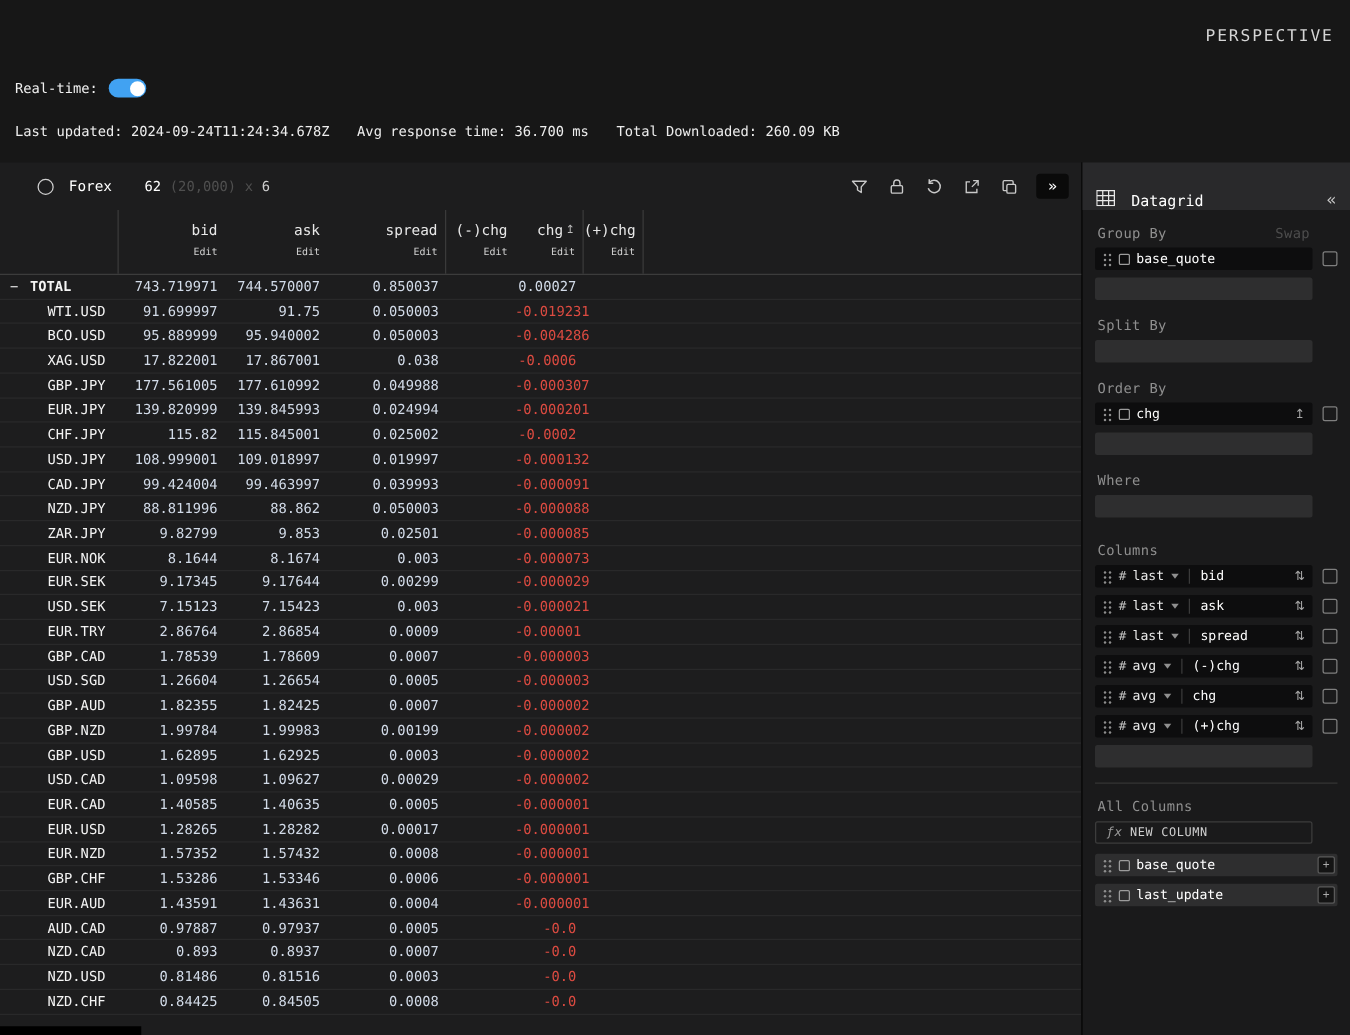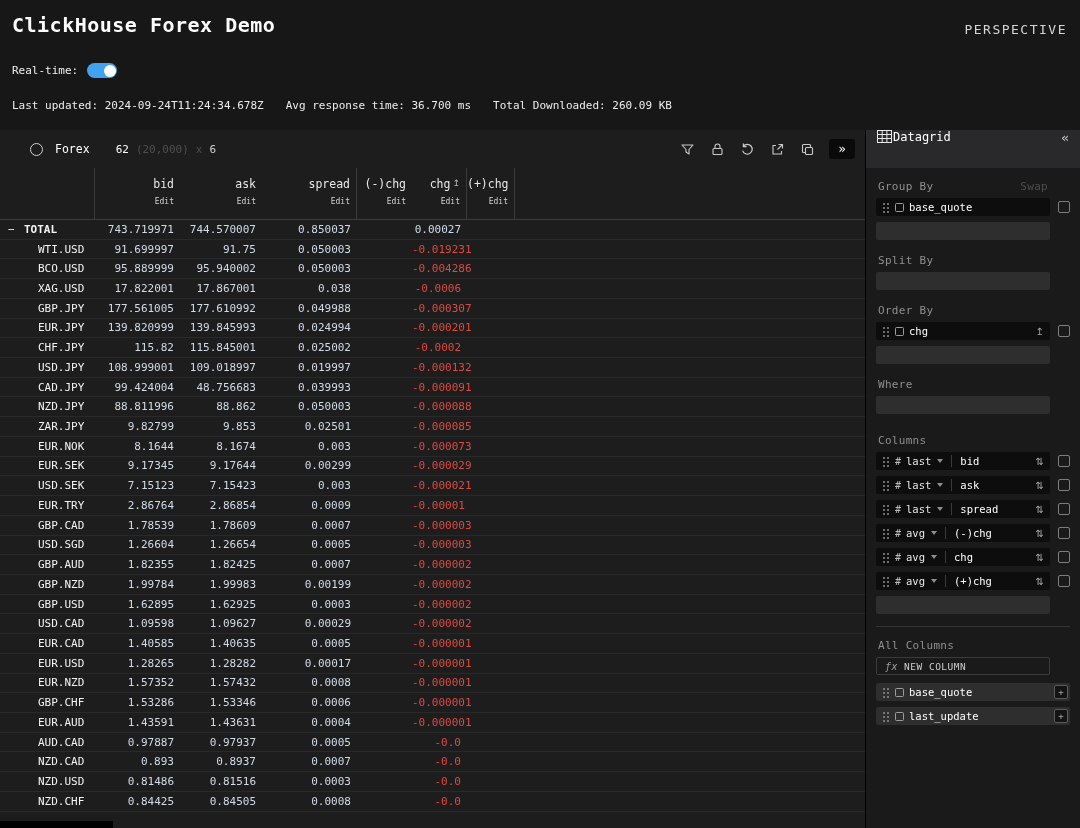--- a/index.html
+++ b/index.html
@@ -49,21 +49,21 @@
   .cell{text-align:right;padding-right:6px;color:#d2dbe8;white-space:nowrap}
   .cell.c-label{text-align:left;display:flex;align-items:center;padding-left:8px;padding-right:0;color:#f4f4f4}
   .row.child .cell.c-label{padding-left:22px}
   .toggle{width:10px;flex:none;color:#e3e3e3;margin-right:6px;cursor:pointer}
   .row:not(.child) .rlabel{font-weight:bold}
   .red{color:#dc4b41}
   .hthumb{position:absolute;bottom:0;left:0;width:113px;height:7px;background:#000;z-index:6;cursor:pointer}
 
   
   .sidebar{width:215px;flex:none;background:#1a1a1b;border-left:1px solid #000;display:flex;flex-direction:column;font-size:10.5px}
-  .sb-header{height:38px;flex:none;background:#29292b;display:flex;align-items:flex-start;gap:1px;padding:0 11px}
+  .sb-header{height:38px;flex:none;background:#29292b;display:flex;align-items:flex-end;gap:13px;padding:0 11px}
   .sb-title{font-size:12px;color:#fff;flex:1}
   .sb-collapse{color:#c8c8c8;font-size:13px;cursor:pointer}
   .sb-body{flex:1;overflow:hidden;padding:12px 10px}
   .lbl{font-size:11px;color:#8f8f8f;display:flex;margin:0 0 5px 2px;letter-spacing:.3px}
   .lbl .swap{margin-left:auto;margin-right:22px;color:#4d4d4d;cursor:pointer}
   .mt{margin-top:14px}.mt2{margin-top:20px}
   .pill-row{display:flex;align-items:center;margin-bottom:6px}
   .pill{flex:1;height:18px;background:#0d0d0e;border-radius:2px;display:flex;align-items:center;gap:5px;padding:0 6px;color:#fff;cursor:grab}
   .checkbox{width:12px;height:12px;border:1px solid #7f7f7f;border-radius:2px;margin-left:8px;flex:none;cursor:pointer}
   .slot{height:18px;background:#2e2e2f;border-radius:2px;margin:0 20px 6px 0}
@@ -83,21 +83,20 @@
     margin:5px 20px 8px 0;font-size:9.5px;color:#cfcfcf;letter-spacing:.5px;cursor:pointer}
   .fx{font-style:italic;color:#9a9a9a;font-size:10px}
   .all-row{height:18px;background:#2e2e2f;border-radius:2px;display:flex;align-items:center;gap:5px;padding:0 2px 0 6px;margin-bottom:6px;color:#fff;cursor:grab}
   .addbox{width:14px;height:14px;border:1px solid #5a5a5a;background:#141414;border-radius:2px;color:#aaa;
     display:flex;align-items:center;justify-content:center;font-size:9px;flex:none;cursor:pointer}
 </style>
 </head>
 <body>
 
 <header class="app-header">
-  <div class="title">ClickHouse Forex Demo</div>
   <div class="brand">PERSPECTIVE</div>
   <div class="realtime">
     <span>Real-time:</span>
     <span class="toggle-switch">
         <span class="toggle-knob"></span>
       </span>
   </div>
   <div class="status">
     <span>Last updated: 2024-09-24T11:24:34.678Z</span>
     <span>Avg response time: 36.700 ms</span>
@@ -285,21 +284,21 @@
           <div class="cell c-chg red">-0.000132</div>
           <div class="cell c-pos"></div>
         </div>
 
         <div class="row child">
           <div class="cell c-label">
             <span class="toggle"></span>
             <span class="rlabel">CAD.JPY</span>
           </div>
           <div class="cell c-bid">99.424004</div>
-          <div class="cell c-ask">48.756683</div>
+          <div class="cell c-ask">99.463997</div>
           <div class="cell c-spread">0.039993</div>
           <div class="cell c-neg"></div>
           <div class="cell c-chg red">-0.000091</div>
           <div class="cell c-pos"></div>
         </div>
 
         <div class="row child">
           <div class="cell c-label">
             <span class="toggle"></span>
             <span class="rlabel">NZD.JPY</span>

